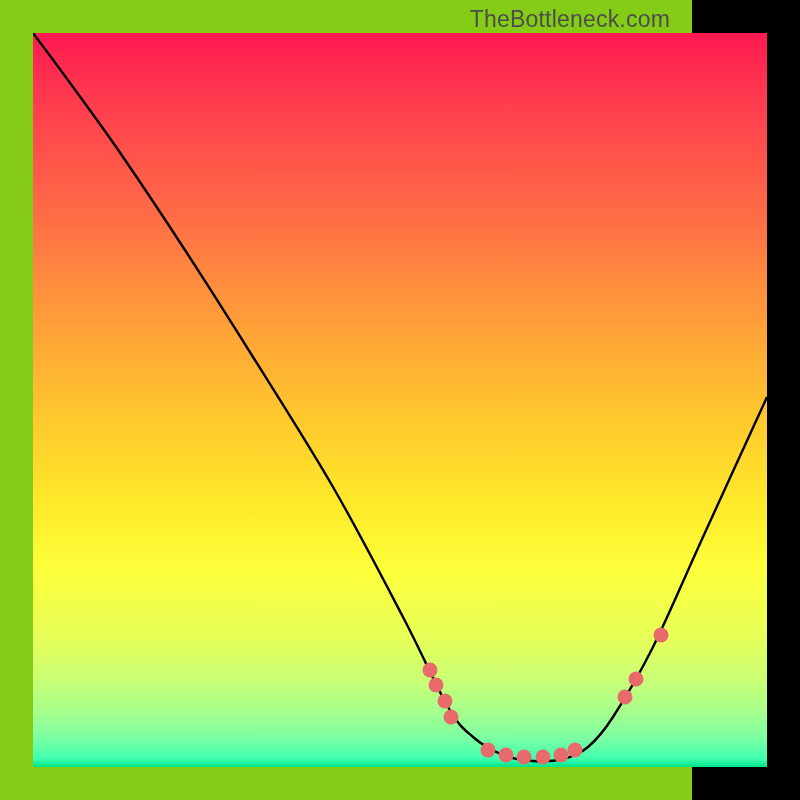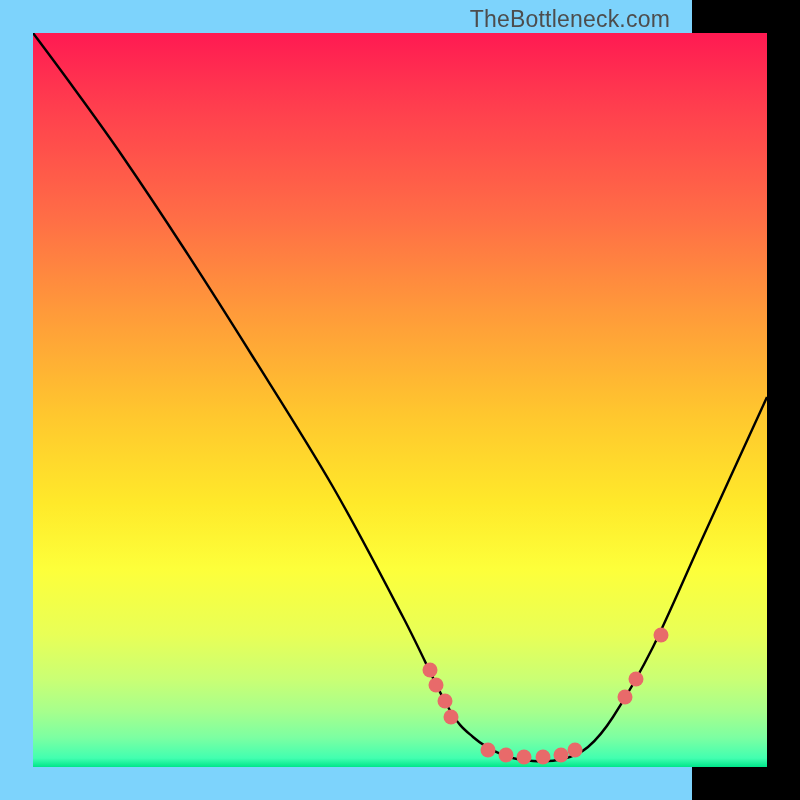--- a/index.html
+++ b/index.html
@@ -10,21 +10,21 @@
     background: #000;
     overflow: hidden;
     font-family: Arial, Helvetica, sans-serif;
   }
   .frame {
     position: absolute;
     left: 0;
     top: 0;
     width: 692px;
     height: 800px;
-    background: #7dd3fc;
+    background: #84cc16;
   }
   .plot {
     position: absolute;
     left: 33px;
     top: 33px;
     width: 734px;
     height: 734px;
     overflow: hidden;
   }
   .gradient {

